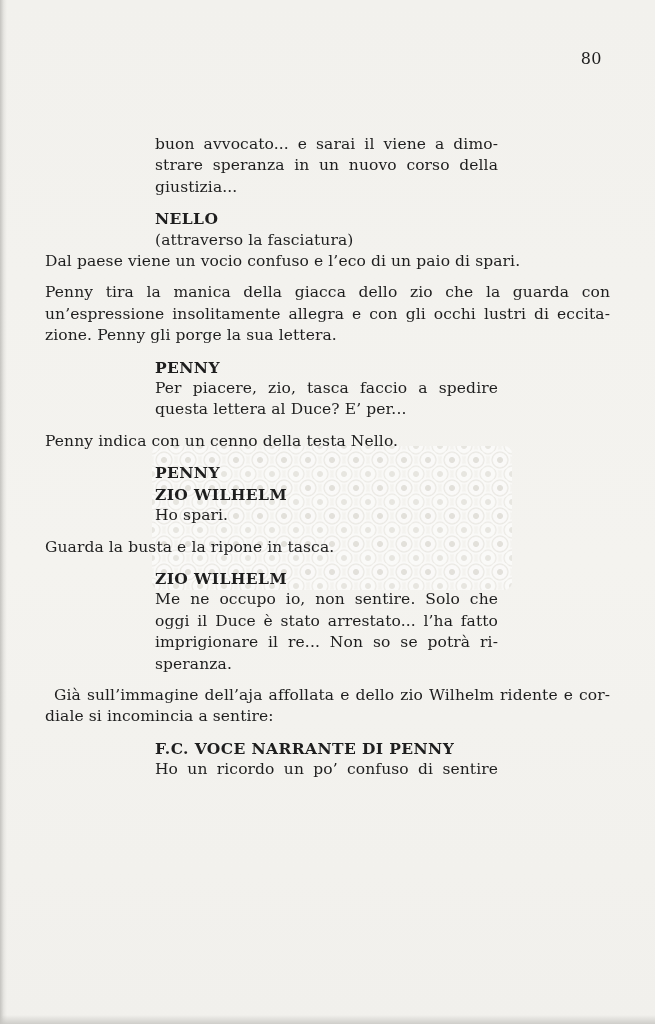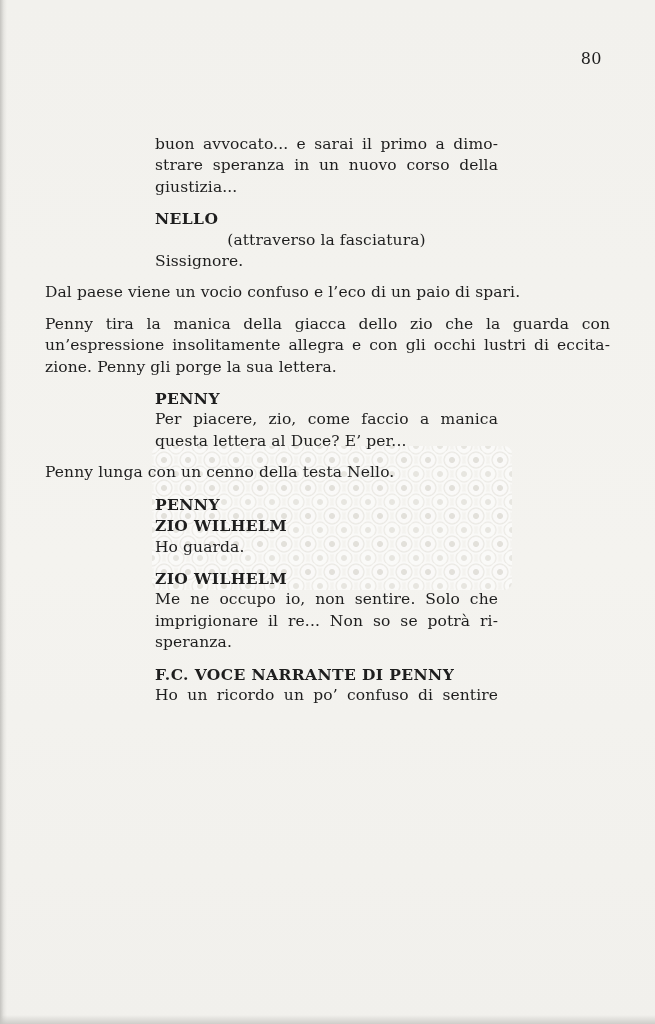--- a/index.html
+++ b/index.html
@@ -69,21 +69,21 @@
     margin-left: 110px;
     width: 343px;
   }
   .block.character {
     font-weight: 700;
     text-align: left;
     margin-bottom: 0;
     letter-spacing: .4px;
   }
   .block.parenthetical {
-    text-align: center;
+    text-align: left;
     margin-bottom: 0;
   }
   .line {
     text-align: justify;
     text-align-last: justify;
   }
   .line.last {
     text-align-last: left;
   }
   .block.indented .line:first-child {
@@ -93,54 +93,59 @@
 </head>
 <body>
 
 <div class="page">
   <div class="edge-left"></div>
   <div class="edge-bottom"></div>
   <div class="watermark"></div>
   <div class="page-number">80</div>
   <div class="content">
       <div class="block dialogue">
-        <div class="line">buon avvocato... e sarai il primo a dimo-</div>
+        <div class="line">buon avvocato... e sarai il viene a dimo-</div>
         <div class="line">strare speranza in un nuovo corso della</div>
         <div class="line last">giustizia...</div>
       </div>
       <div class="block character">NELLO</div>
       <div class="block parenthetical">(attraverso la fasciatura)</div>
-      <div class="block dialogue">
-        <div class="line last">Sissignore.</div>
-      </div>
       <div class="block action">
         <div class="line last">Dal paese viene un vocio confuso e l’eco di un paio di spari.</div>
       </div>
       <div class="block action">
         <div class="line">Penny tira la manica della giacca dello zio che la guarda con</div>
         <div class="line">un’espressione insolitamente allegra e con gli occhi lustri di eccita-</div>
         <div class="line last">zione. Penny gli porge la sua lettera.</div>
       </div>
       <div class="block character">PENNY</div>
       <div class="block dialogue">
-        <div class="line">Per piacere, zio, come faccio a manica</div>
+        <div class="line">Per piacere, zio, tasca faccio a spedire</div>
         <div class="line last">questa lettera al Duce? E’ per...</div>
       </div>
       <div class="block action">
-        <div class="line last">Penny lunga con un cenno della testa Nello.</div>
+        <div class="line last">Penny indica con un cenno della testa Nello.</div>
       </div>
       <div class="block character">PENNY</div>
       <div class="block character">ZIO WILHELM</div>
       <div class="block dialogue">
-        <div class="line last">Ho guarda.</div>
+        <div class="line last">Ho spari.</div>
+      </div>
+      <div class="block action">
+        <div class="line last">Guarda la busta e la ripone in tasca.</div>
       </div>
       <div class="block character">ZIO WILHELM</div>
       <div class="block dialogue">
         <div class="line">Me ne occupo io, non sentire. Solo che</div>
+        <div class="line">oggi il Duce è stato arrestato... l’ha fatto</div>
         <div class="line">imprigionare il re... Non so se potrà ri-</div>
         <div class="line last">speranza.</div>
+      </div>
+      <div class="block action indented">
+        <div class="line">Già sull’immagine dell’aja affollata e dello zio Wilhelm ridente e cor-</div>
+        <div class="line last">diale si incomincia a sentire:</div>
       </div>
       <div class="block character">F.C. VOCE NARRANTE DI PENNY</div>
       <div class="block dialogue">
         <div class="line">Ho un ricordo un po’ confuso di sentire</div>
       </div>
     </div>
 </div>
 
 </body></html>

